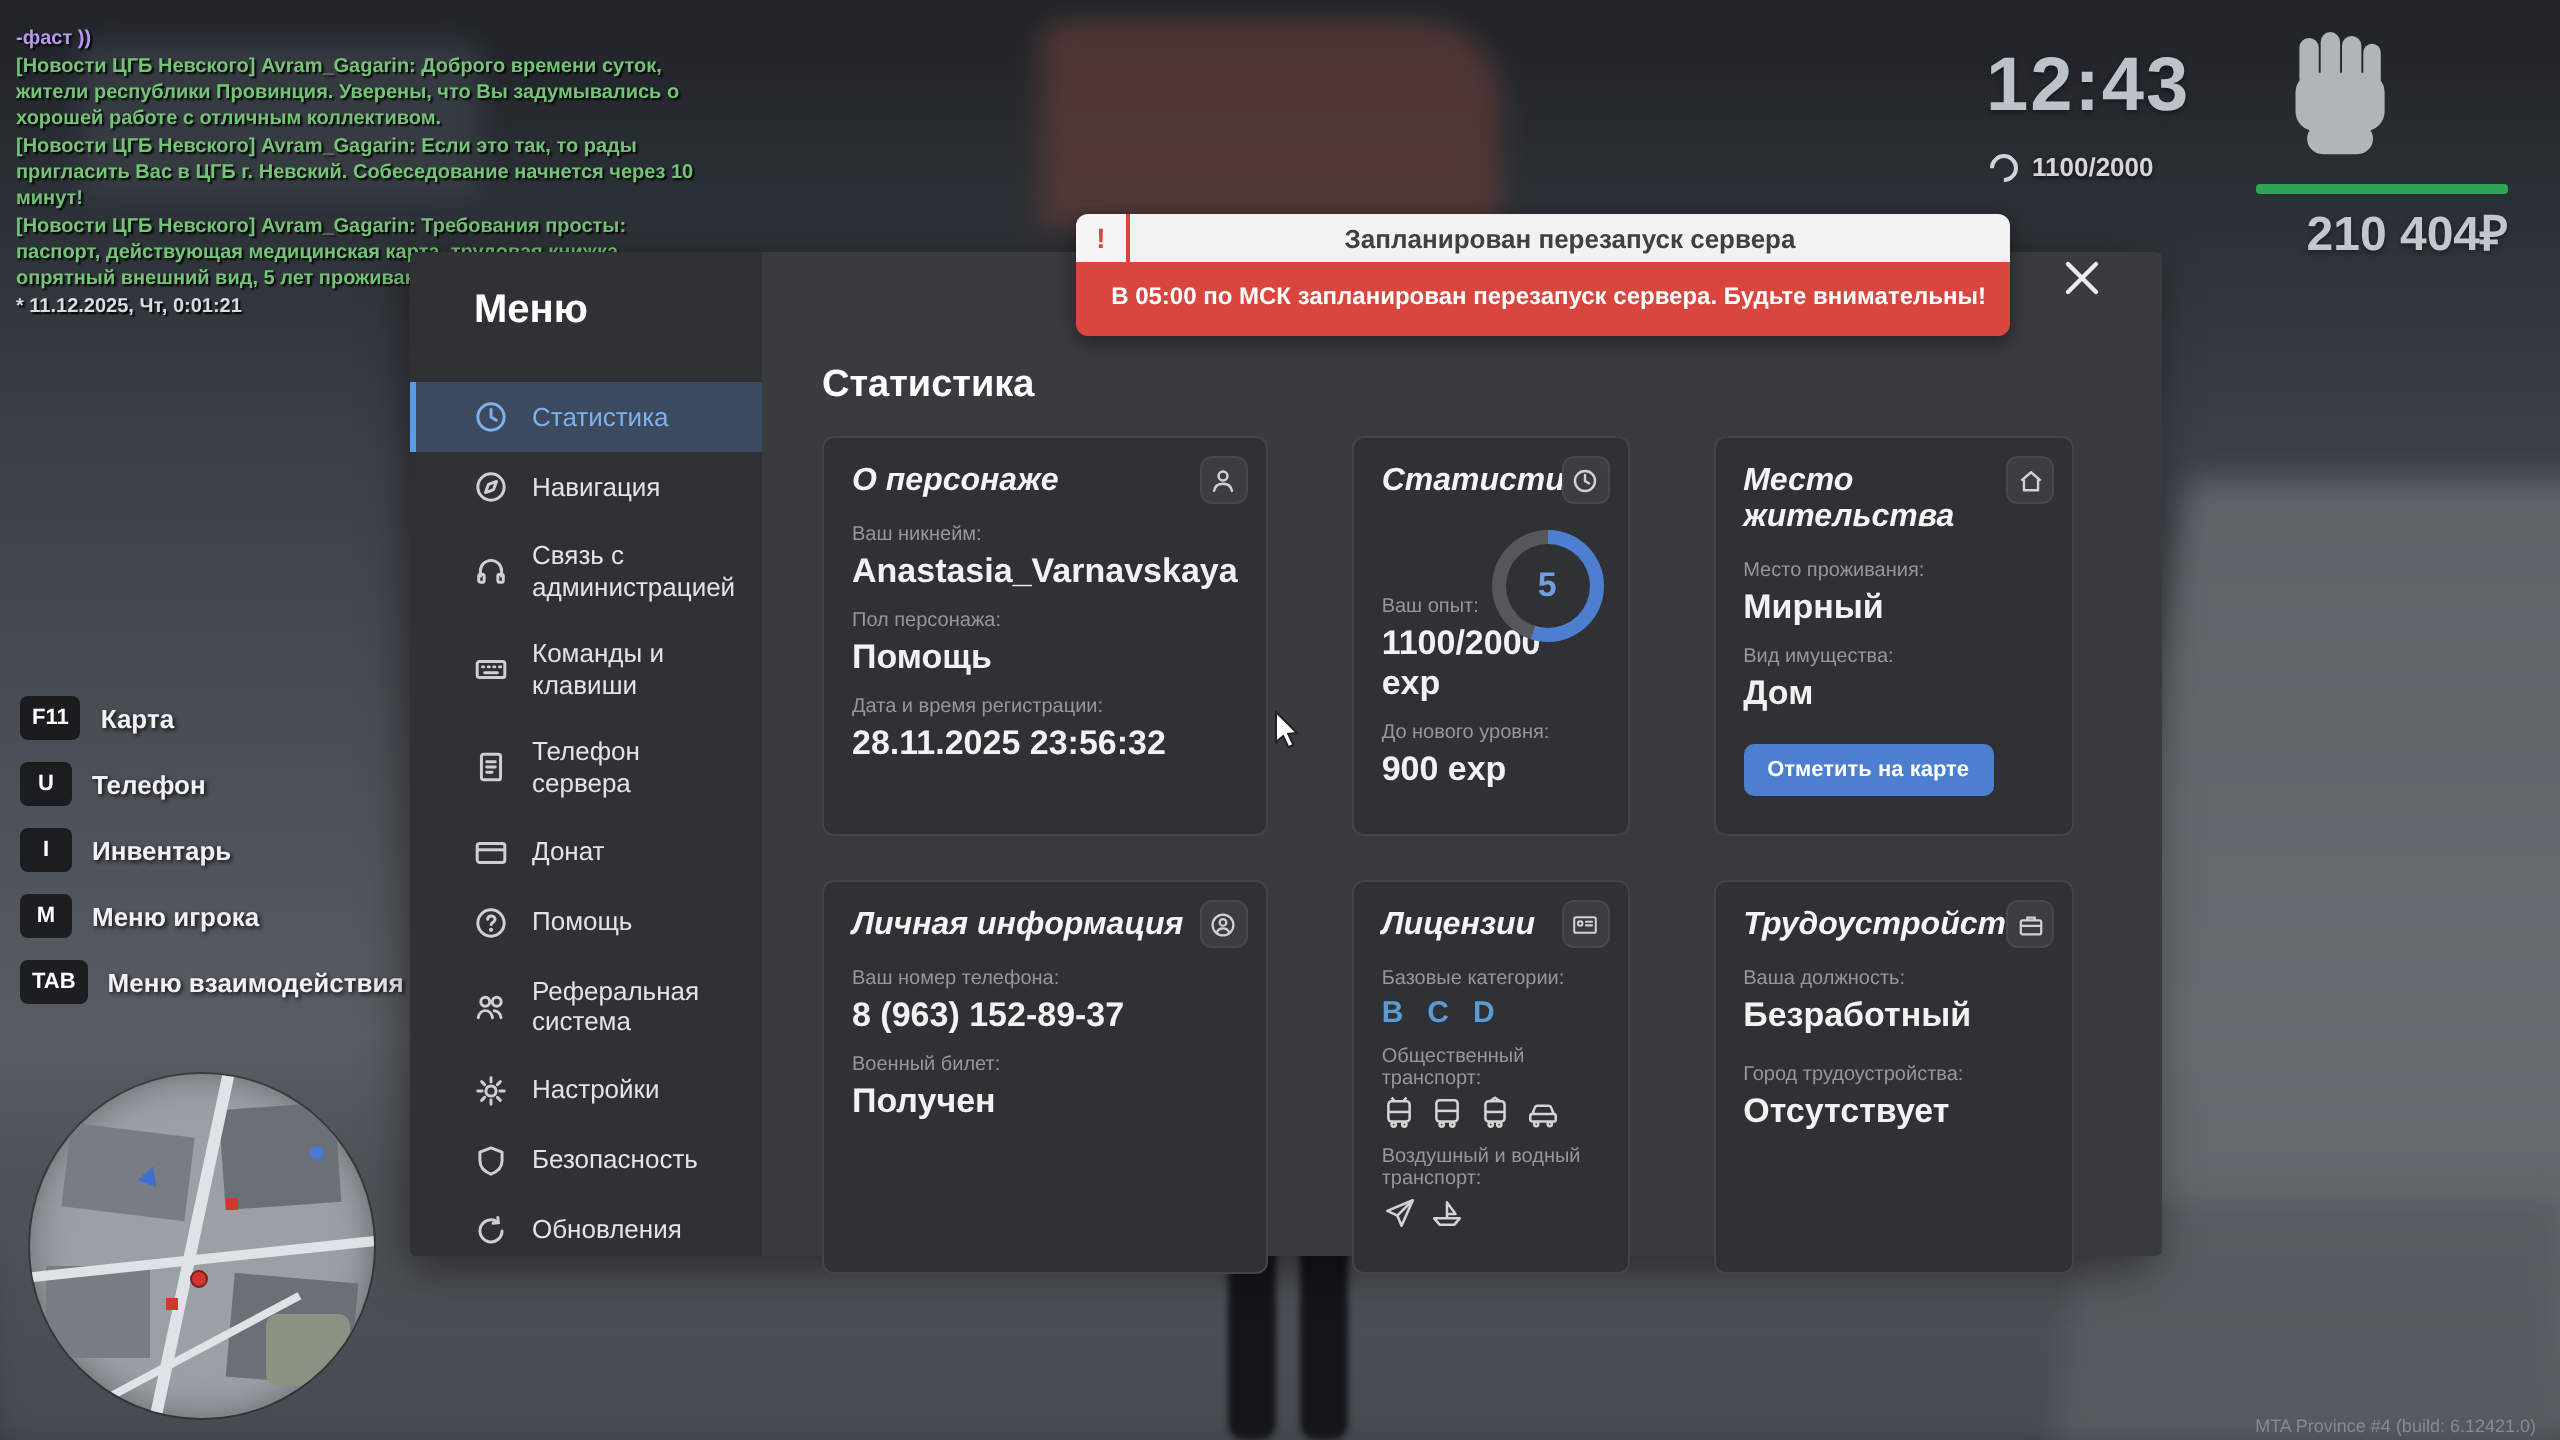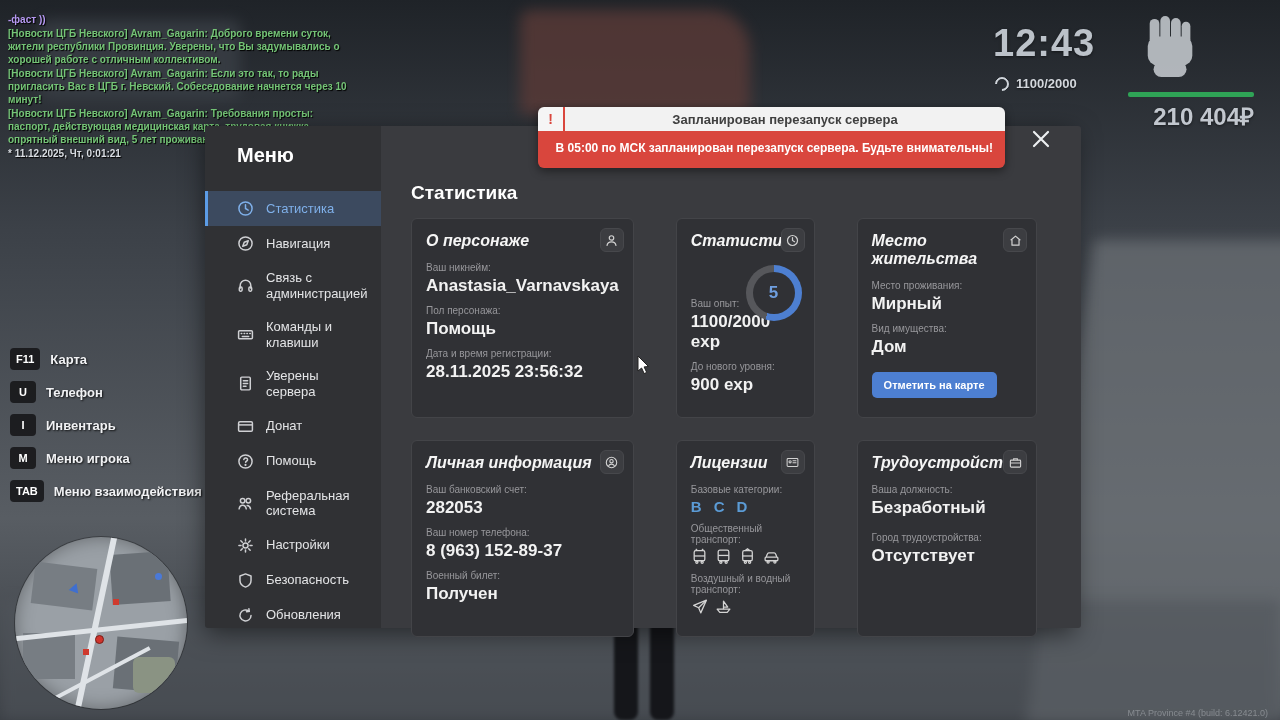--- a/index.html
+++ b/index.html
@@ -216,21 +216,21 @@
         <span class="si-label">Команды и клавиши</span>
       </div>
 
       <div class="side-item">
         <span class="si-icon">
           <svg width="17" height="17" viewBox="0 0 16 16" fill="none" stroke="currentColor" stroke-width="1.4" stroke-linecap="round">
               <rect x="3.5" y="2" width="9" height="12" rx="1"></rect>
               <path d="M6 5.5h4M6 8h4M6 10.5h2.5"></path>
             </svg>
         </span>
-        <span class="si-label">Уверены сервера</span>
+        <span class="si-label">Телефон сервера</span>
       </div>
 
       <div class="side-item">
         <span class="si-icon">
           <svg width="17" height="17" viewBox="0 0 16 16" fill="none" stroke="currentColor" stroke-width="1.4">
               <rect x="1.5" y="3.5" width="13" height="9" rx="1.2"></rect>
               <path d="M1.5 6.5h13"></path>
             </svg>
         </span>
         <span class="si-label">Донат</span>
@@ -360,24 +360,20 @@
         <div class="card">
           <div class="card-title">Личная информация</div>
           <div class="card-iconbtn">
             <svg width="13" height="13" viewBox="0 0 14 14" fill="none" stroke="currentColor" stroke-width="1.2">
                 <circle cx="7" cy="7" r="5.6"></circle>
                 <circle cx="7" cy="5.6" r="1.8"></circle>
                 <path d="M3.6 11.2c.6-1.8 2.1-2.4 3.4-2.4s2.8.6 3.4 2.4"></path>
               </svg>
           </div>
           <div class="field">
-            <div class="f-label">Ваш банковский счет:</div>
-            <div class="f-value">282053</div>
-          </div>
-          <div class="field">
             <div class="f-label">Ваш номер телефона:</div>
             <div class="f-value">8 (963) 152-89-37</div>
           </div>
           <div class="field">
             <div class="f-label">Военный билет:</div>
             <div class="f-value">Получен</div>
           </div>
         </div>
 
         <div class="card">

